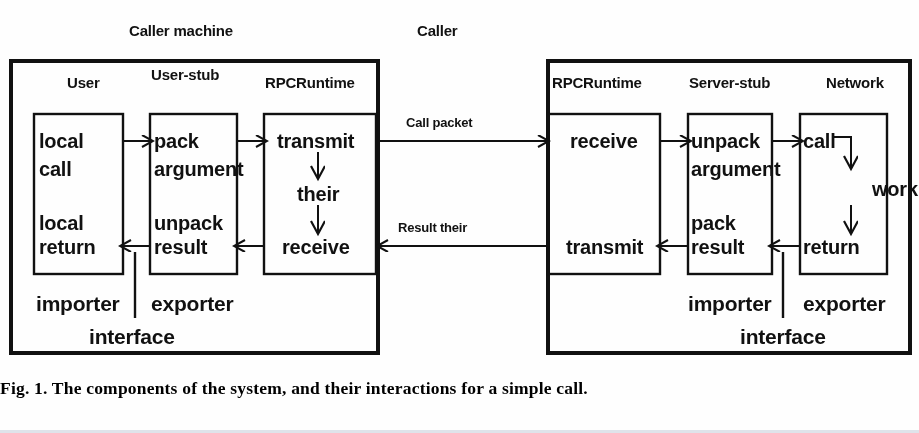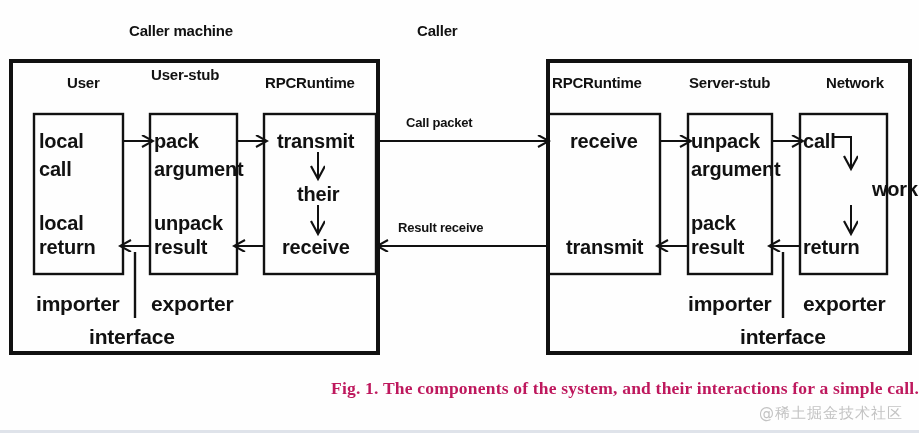--- a/index.html
+++ b/index.html
@@ -51,25 +51,25 @@
   }
   .role {
     font-size: 21px;
     font-weight: 700;
   }
   .caption {
     position: absolute;
     left: 0;
     top: 378px;
     width: 919px;
-    text-align: right;
+    text-align: left;
     font-family: "Liberation Serif", serif;
     font-size: 17.5px;
     font-weight: 700;
-    color: #be185d;
+    color: #000000;
     letter-spacing: 0.2px;
   }
   .watermark {
     position: absolute;
     right: 16px;
     top: 404px;
     font-family: "DejaVu Sans", sans-serif;
     font-size: 15px;
     color: #c3c3c3;
     letter-spacing: 1px;
@@ -158,21 +158,21 @@
 
   <div class="lbl step" style="left:277px; top:130px;">transmit</div>
   <div class="lbl step" style="left:297px; top:183px;">their</div>
   <div class="lbl step" style="left:282px; top:236px;">receive</div>
 
   <div class="lbl role" style="left:36px; top:292px;">importer</div>
   <div class="lbl role" style="left:151px; top:292px;">exporter</div>
   <div class="lbl role" style="left:89px; top:325px;">interface</div>
 
   <div class="lbl pkt" style="left:406px; top:115px;">Call packet</div>
-  <div class="lbl pkt" style="left:398px; top:220px;">Result receive</div>
+  <div class="lbl pkt" style="left:398px; top:220px;">Result their</div>
 
   <div class="lbl col-title" style="left:552px; top:74px;">RPCRuntime</div>
   <div class="lbl col-title" style="left:689px; top:74px;">Server-stub</div>
   <div class="lbl col-title" style="left:826px; top:74px;">Network</div>
 
   <div class="lbl step" style="left:570px; top:130px;">receive</div>
   <div class="lbl step" style="left:566px; top:236px;">transmit</div>
 
   <div class="lbl step" style="left:691px; top:130px;">unpack</div>
   <div class="lbl step" style="left:691px; top:158px;">argument</div>
@@ -182,16 +182,15 @@
   <div class="lbl step" style="left:803px; top:130px;">call</div>
   <div class="lbl step" style="left:831px; top:178px;margin-left:41px;">work</div>
   <div class="lbl step" style="left:803px; top:236px;">return</div>
 
   <div class="lbl role" style="left:688px; top:292px;">importer</div>
   <div class="lbl role" style="left:803px; top:292px;">exporter</div>
   <div class="lbl role" style="left:740px; top:325px;">interface</div>
 
   <div class="caption">Fig. 1.   The components of the system, and their interactions for a simple call.</div>
 
-  <div class="watermark">@稀土掘金技术社区</div>
 
   <div class="bottom-rule"></div>
 </div>
 
 </body></html>

